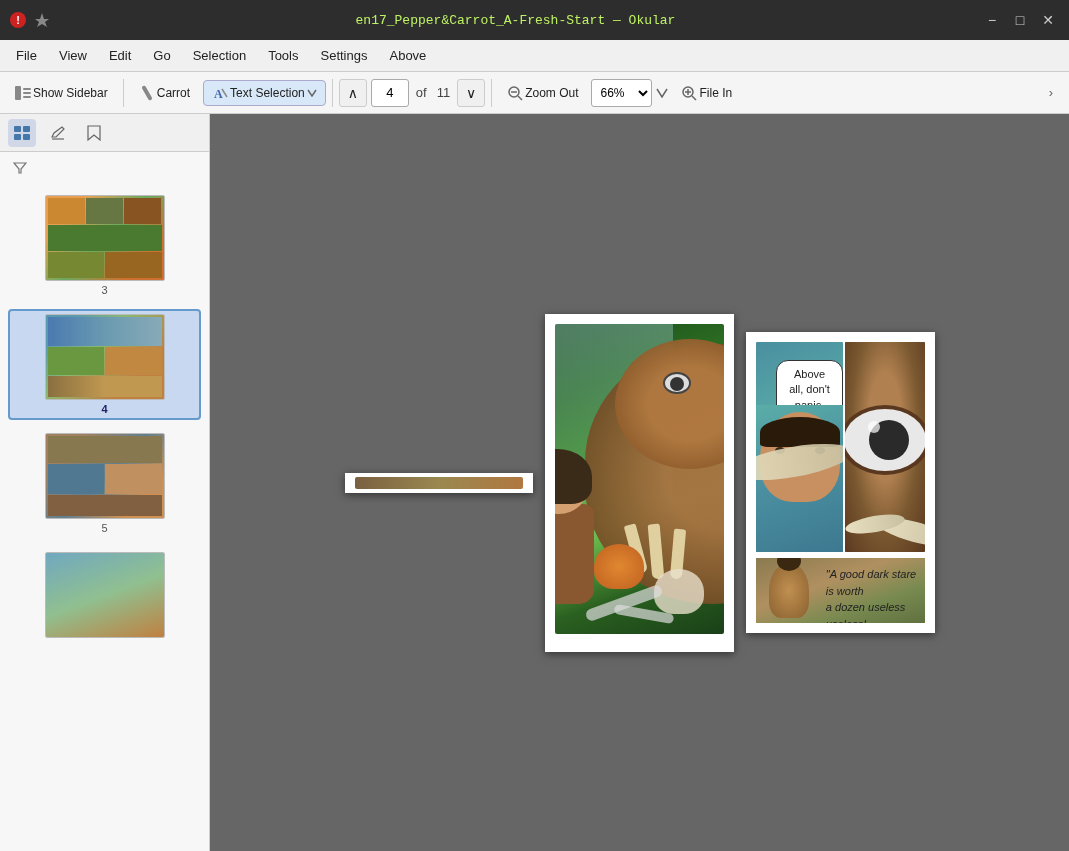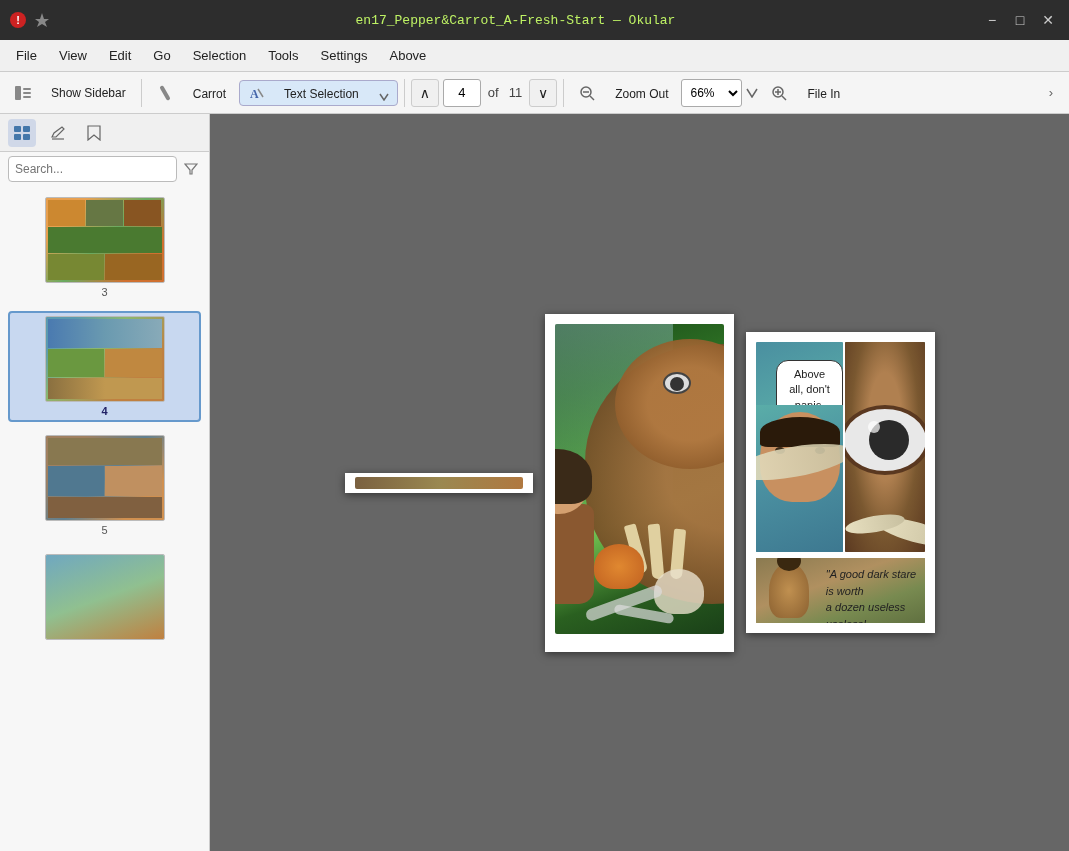--- a/index.html
+++ b/index.html
@@ -46,22 +46,22 @@
       height: 42px;
       display: flex;
       align-items: center;
       padding: 0 6px;
       gap: 4px;
       flex-shrink: 0;
       border-bottom: 1px solid #ccc;
     }
     .toolbar-btn {
       display: flex;
-      align-items: flex-end;
-      gap: 20px;
+      align-items: center;
+      gap: 2px;
       padding: 4px 8px;
       border: 1px solid transparent;
       border-radius: 4px;
       background: transparent;
       cursor: pointer;
       font-size: 12px;
       color: #222;
       white-space: nowrap;
     }
     .toolbar-btn.active { background: #d8e8f8; border-color: #aac; }
@@ -448,21 +448,20 @@
       </div>
       <div class="sidebar-tool-btn" title="Bookmarks">
         <svg width="14" height="16" viewBox="0 0 14 16">
             <path d="M1 1 L13 1 L13 15 L7 10 L1 15 Z" stroke="#666" stroke-width="1.2" fill="none"></path>
           </svg>
       </div>
     </div>
 
 
     <div id="search-box-wrap">
-      <input id="search-box" type="text" placeholder="Search..." style="">
       <div class="filter-btn">
         <svg width="14" height="12" viewBox="0 0 14 12">
             <path d="M1 1 L6 7 L6 11 L8 11 L8 7 L13 1 Z" stroke="#777" stroke-width="1.2" fill="none"></path>
           </svg>
       </div>
     </div>
 
     <div id="thumbnails-list">
 
       <div class="thumb-item inactive thumb-3">

